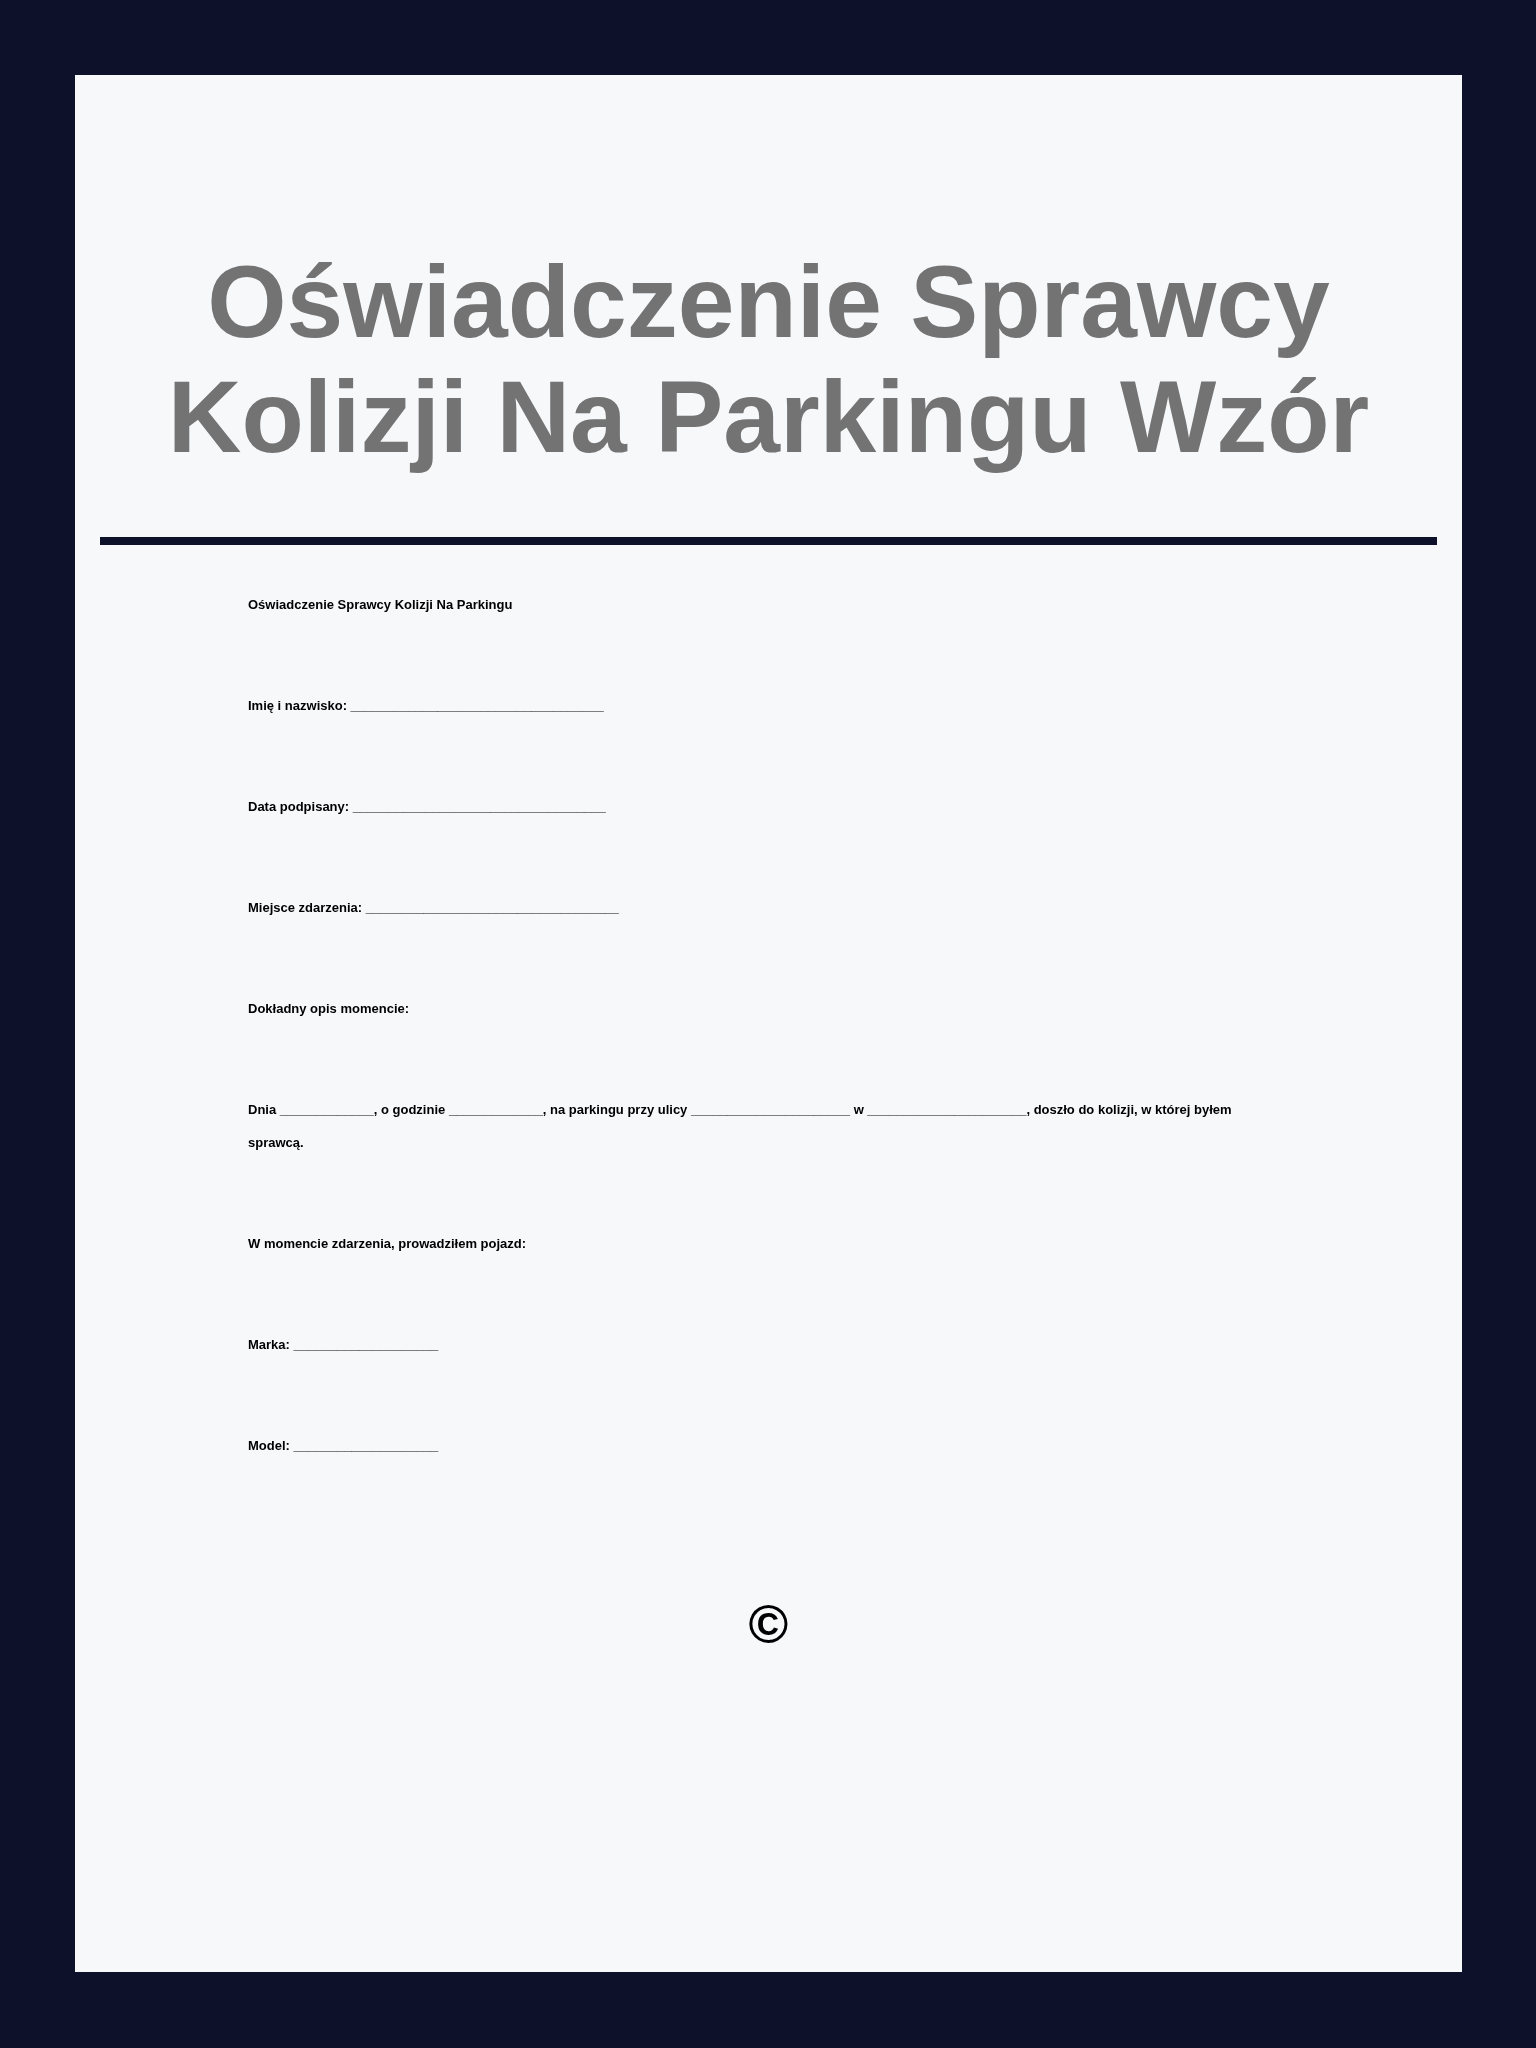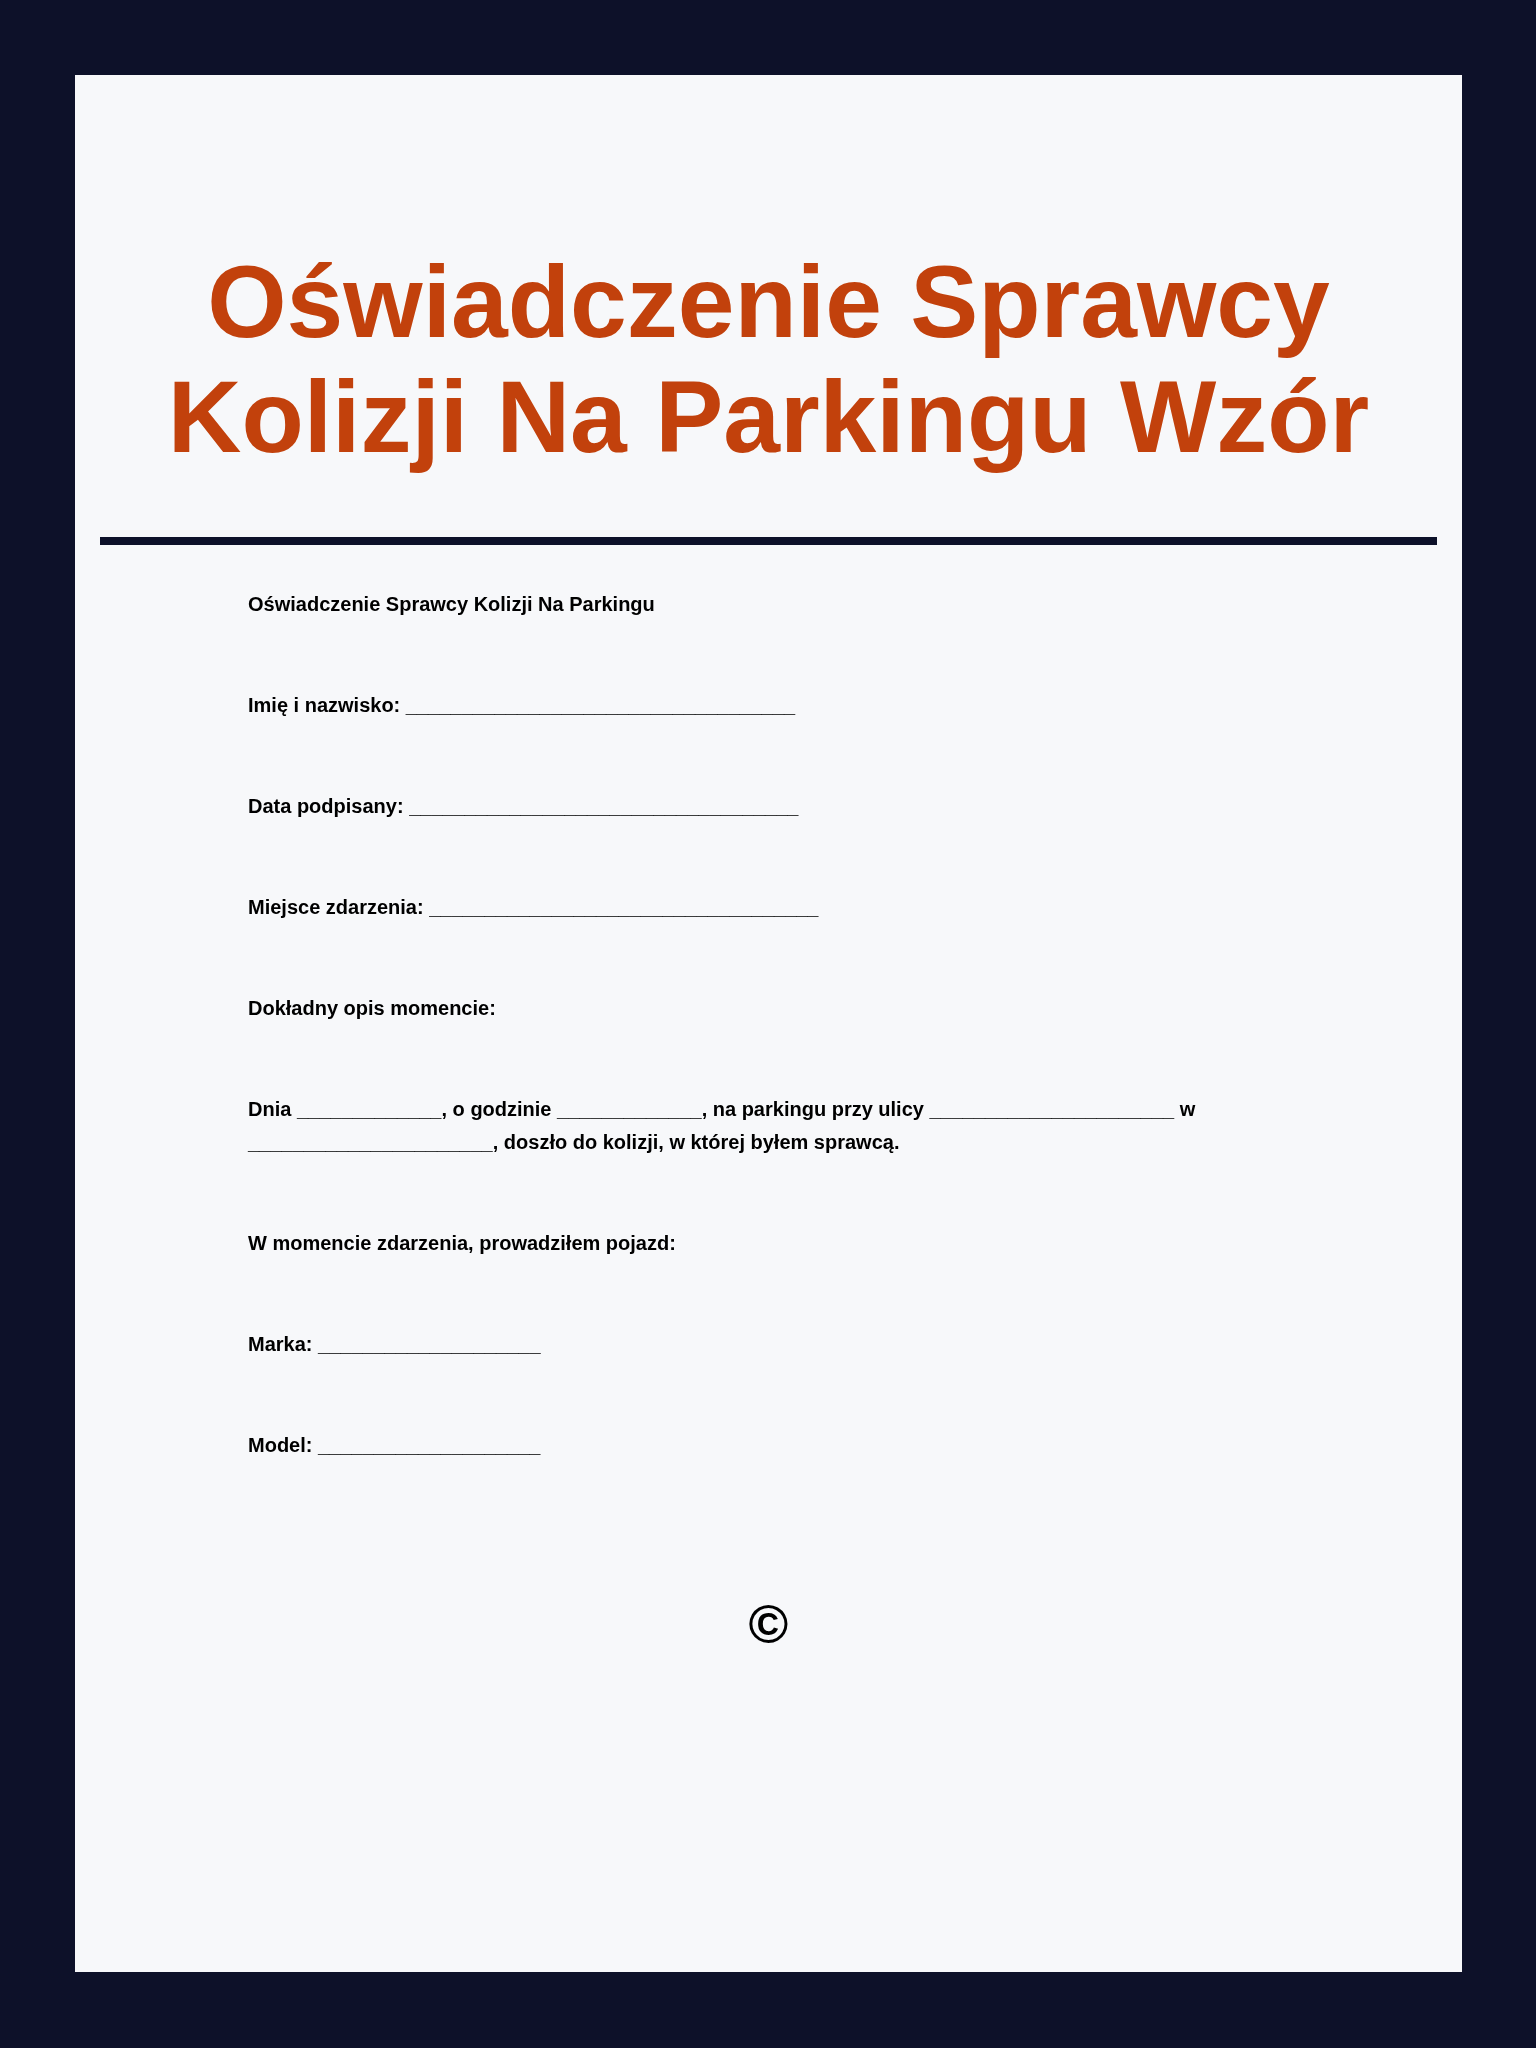--- a/index.html
+++ b/index.html
@@ -29,34 +29,34 @@
     box-sizing: border-box;
     padding-top: 170px;
     overflow: hidden;
   }
   .doc-title {
     margin: 0 30px;
     text-align: center;
     font-size: 102px;
     line-height: 115px;
     font-weight: bold;
-    color: #c2410c;
+    color: #737373;
   }
   .title-divider {
     height: 8px;
     background: #0d1129;
     margin: 62px 25px 0 25px;
   }
   .doc-body {
     padding: 43px 173px 0 173px;
     color: #000000;
   }
   .doc-body p {
     margin: 0 0 68px 0;
-    font-size: 20px;
+    font-size: 13px;
     line-height: 33px;
     font-weight: bold;
   }
   .copyright {
     margin: 140px 0 0 0;
     text-align: center;
     font-size: 54px;
     line-height: 44px;
     font-weight: bold;
     color: #000000;

